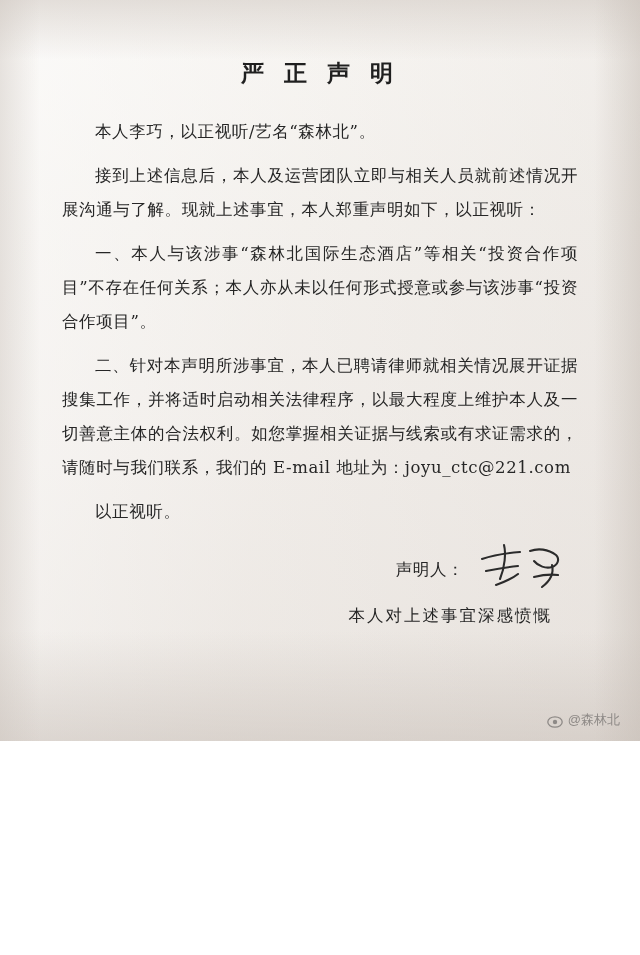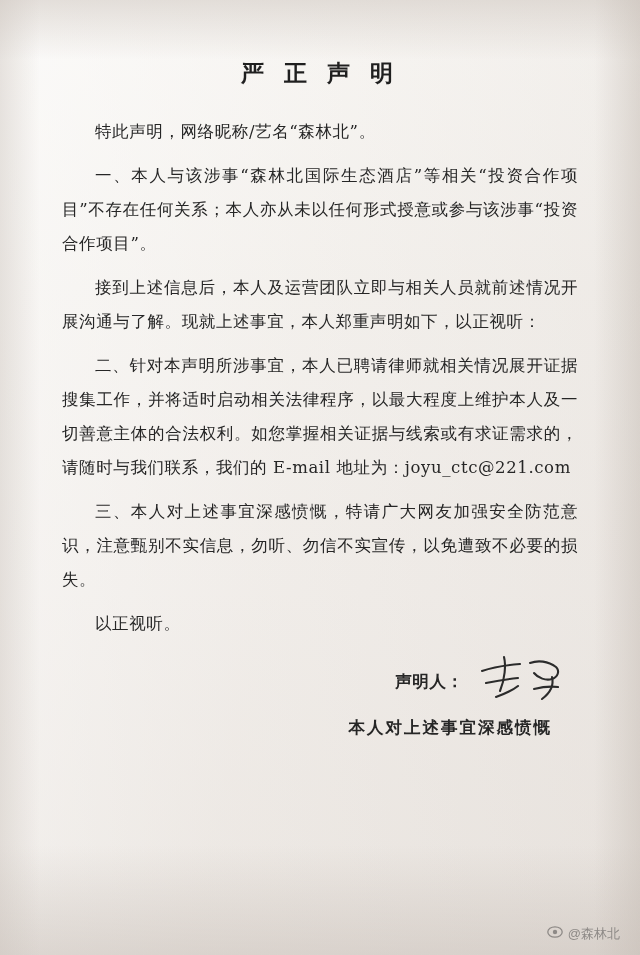--- a/index.html
+++ b/index.html
@@ -9,21 +9,21 @@
   }
   body {
     width: 640px;
     height: 955px;
     overflow: hidden;
     font-family: "DejaVu Sans", sans-serif;
   }
   .page {
     position: relative;
     width: 640px;
-    height: 955px;
+    height: 741px;
     background: #f4f1ee;
     background-image:
       linear-gradient(100deg, rgba(255,255,255,0.55) 0%, rgba(246,243,240,0.2) 45%, rgba(226,220,215,0.35) 100%),
       linear-gradient(180deg, #f7f5f2 0%, #f2efeb 30%, #efebe7 62%, #e9e4df 100%);
     box-sizing: border-box;
     overflow: hidden;
   }
   
   .paper-shade-top {
     position: absolute;
@@ -78,21 +78,20 @@
     text-indent: 2em;
     color: #262626;
     letter-spacing: 0.6px;
     font-family: "DejaVu Serif", serif;
   }
 
   .signature-block {
     margin-top: 14px;
     position: relative;
     height: 96px;
-    font-weight: bold;
   }
   .sign-line {
     position: absolute;
     right: 18px;
     top: 10px;
     font-size: 16.5px;
     letter-spacing: 0.6px;
     color: #262626;
   }
   .sign-name {
@@ -115,21 +114,21 @@
     font-size: 16.5px;
     letter-spacing: 2px;
     color: #262626;
   }
 
   .watermark {
     position: absolute;
     right: 20px;
     bottom: 12px;
     display: flex;
-    align-items: flex-start;
+    align-items: flex-end;
     gap: 5px;
     font-size: 13px;
     color: #8e8a87;
     font-family: "Liberation Sans", sans-serif;
   }
   .weibo-eye {
     width: 16px;
     height: 14px;
     position: relative;
     display: inline-block;
@@ -141,25 +140,24 @@
 
 <div class="page">
   <div class="paper-shade-top"></div>
   <div class="paper-shade-bottom"></div>
   <div class="paper-shade-left"></div>
   <div class="paper-shade-right"></div>
 
   <div class="doc">
     <h1 class="title">严 正 声 明</h1>
 
-    <p class="para">特此声明，网络昵称/艺名“森林北”。</p>
+    <p class="para">本人李巧，以正视听/艺名“森林北”。</p>
+    <p class="para">接到上述信息后，本人及运营团队立即与相关人员就前述情况开展沟通与了解。现就上述事宜，本人郑重声明如下，以正视听：</p>
     <p class="para">一、本人与该涉事“森林北国际生态酒店”等相关“投资合作项目”不存在任何关系；本人亦从未以任何形式授意或参与该涉事“投资合作项目”。</p>
-    <p class="para">接到上述信息后，本人及运营团队立即与相关人员就前述情况开展沟通与了解。现就上述事宜，本人郑重声明如下，以正视听：</p>
     <p class="para">二、针对本声明所涉事宜，本人已聘请律师就相关情况展开证据搜集工作，并将适时启动相关法律程序，以最大程度上维护本人及一切善意主体的合法权利。如您掌握相关证据与线索或有求证需求的，请随时与我们联系，我们的 E-mail 地址为：joyu_ctc@221.com</p>
-    <p class="para">三、本人对上述事宜深感愤慨，特请广大网友加强安全防范意识，注意甄别不实信息，勿听、勿信不实宣传，以免遭致不必要的损失。</p>
     <p class="para">以正视听。</p>
 
     <div class="signature-block">
       <div class="sign-line">
         <span>声明人：</span>
         <span class="sign-name">
           <svg class="sign-svg" width="92" height="56" viewBox="0 0 92 56">
             <g fill="none" stroke="#2b2b2b" stroke-width="2.1" stroke-linecap="round" stroke-linejoin="round">
               <path d="M8 22 C20 18, 34 16, 46 15"></path>
               <path d="M30 8 C32 16, 31 30, 26 42"></path>

